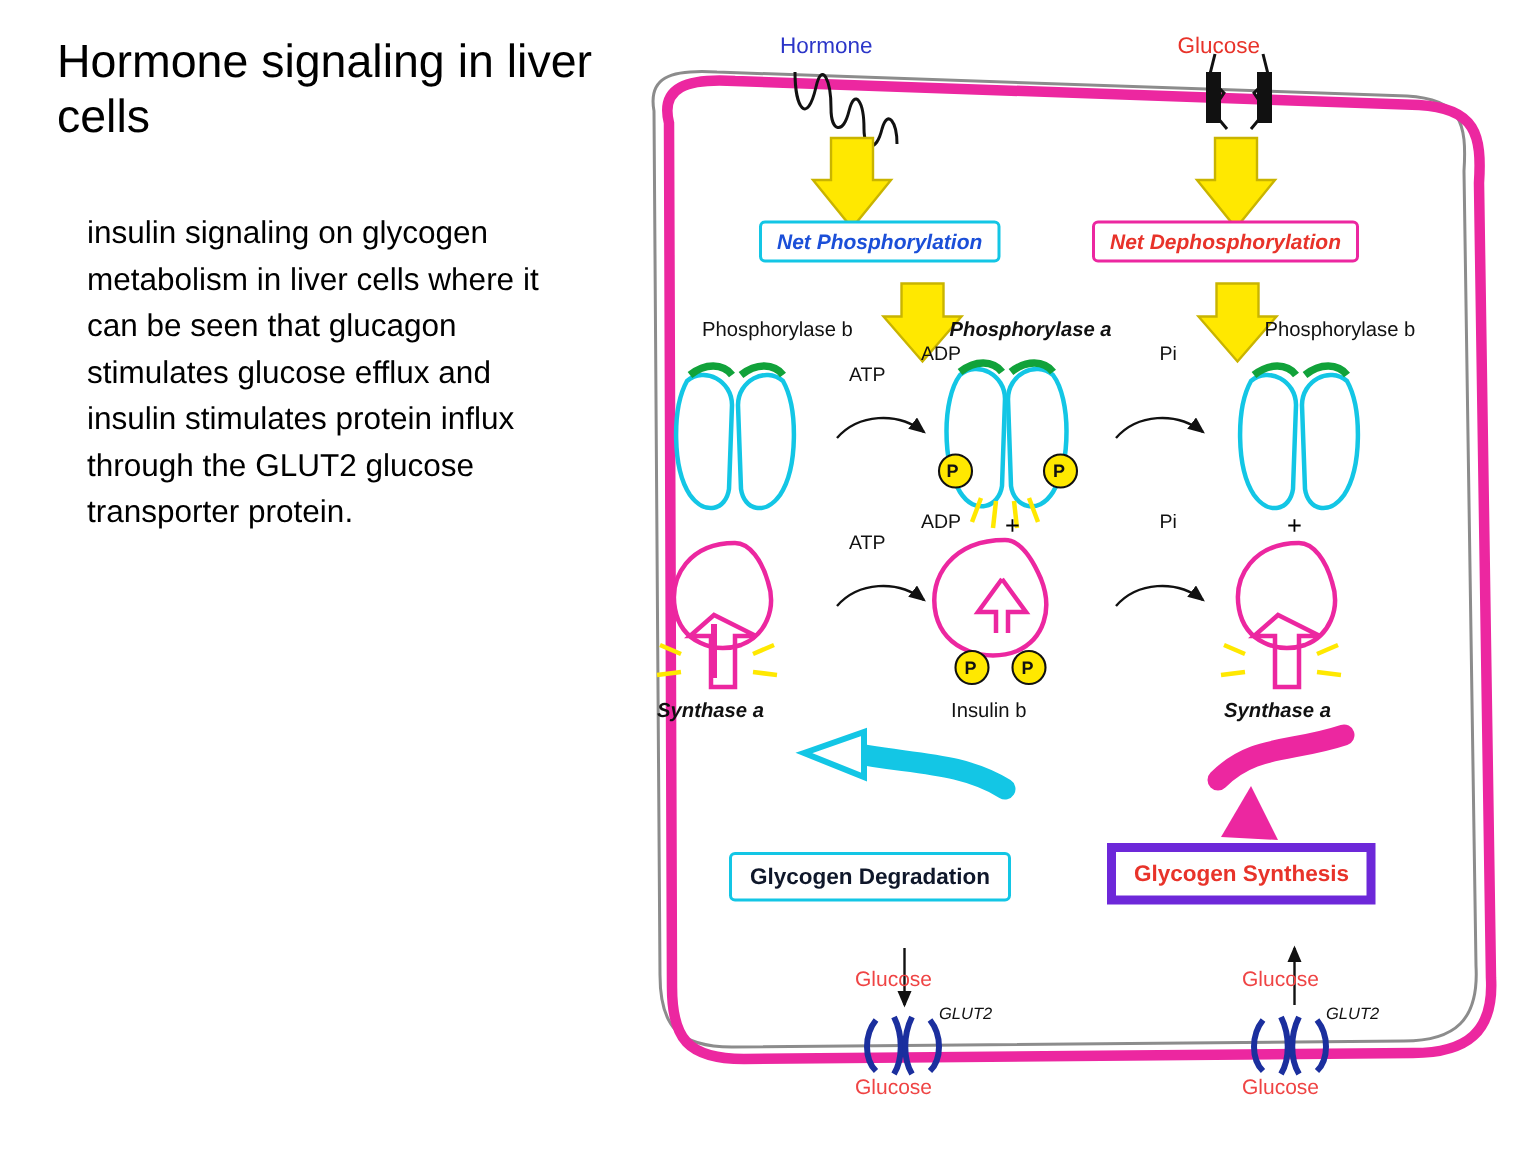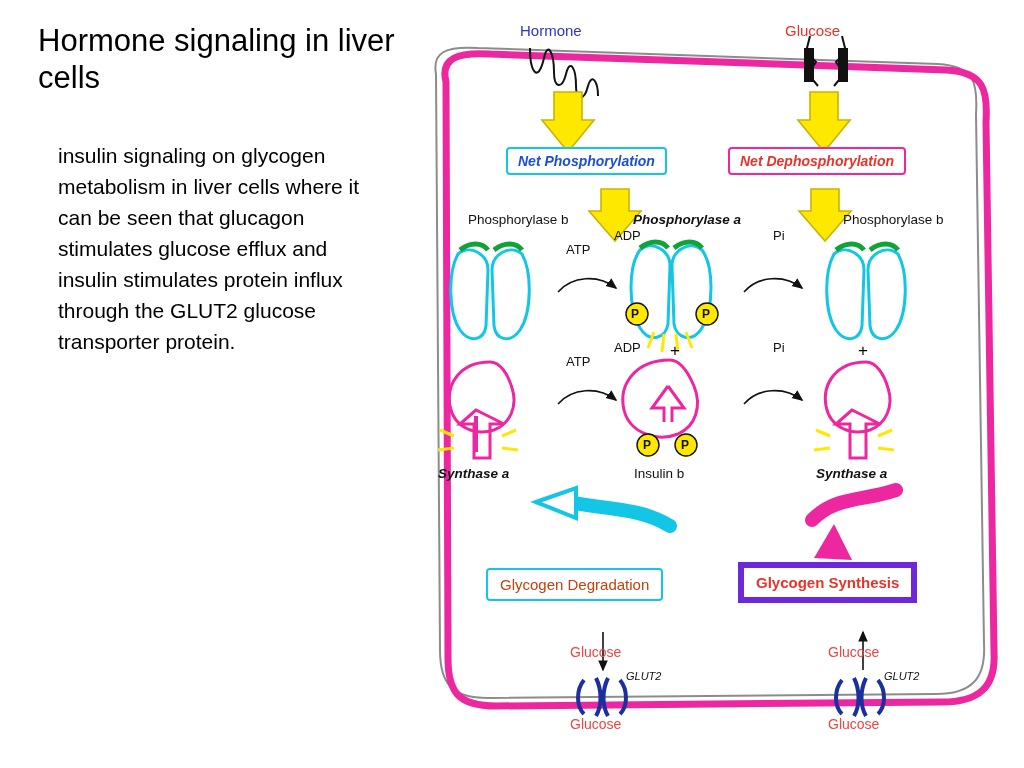--- a/index.html
+++ b/index.html
@@ -45,21 +45,21 @@
     color:#1b4fd8;font-style:italic;font-weight:bold;font-size:14px;
     padding:4px 10px;
   }
   .box-pink{
     border:2px solid #ec27a0;border-radius:4px;background:#fff;
     color:#e8332a;font-style:italic;font-weight:bold;font-size:14px;
     padding:4px 10px;
   }
   .box-cyan-big{
     border:2px solid #13c6e5;border-radius:4px;background:#fff;
-    color:#c2410c;font-weight:normal;font-size:15px;padding:6px 12px;
+    color:#0f172a;font-weight:bold;font-size:15px;padding:6px 12px;
   }
   .box-pink-big{
     border:6px solid #6d28d9;border-radius:0;background:#fff;
     color:#e8332a;font-weight:bold;font-size:15px;padding:6px 12px;
   }
   .enz{font-size:13.5px;color:#111;}
   .enz-b{font-size:13.5px;color:#111;font-weight:bold;font-style:italic;}
   .small-it{font-size:11px;font-style:italic;color:#111;}
   .metab{font-size:13px;color:#111;}
   .glu{font-size:14px;color:#ef4444;}

